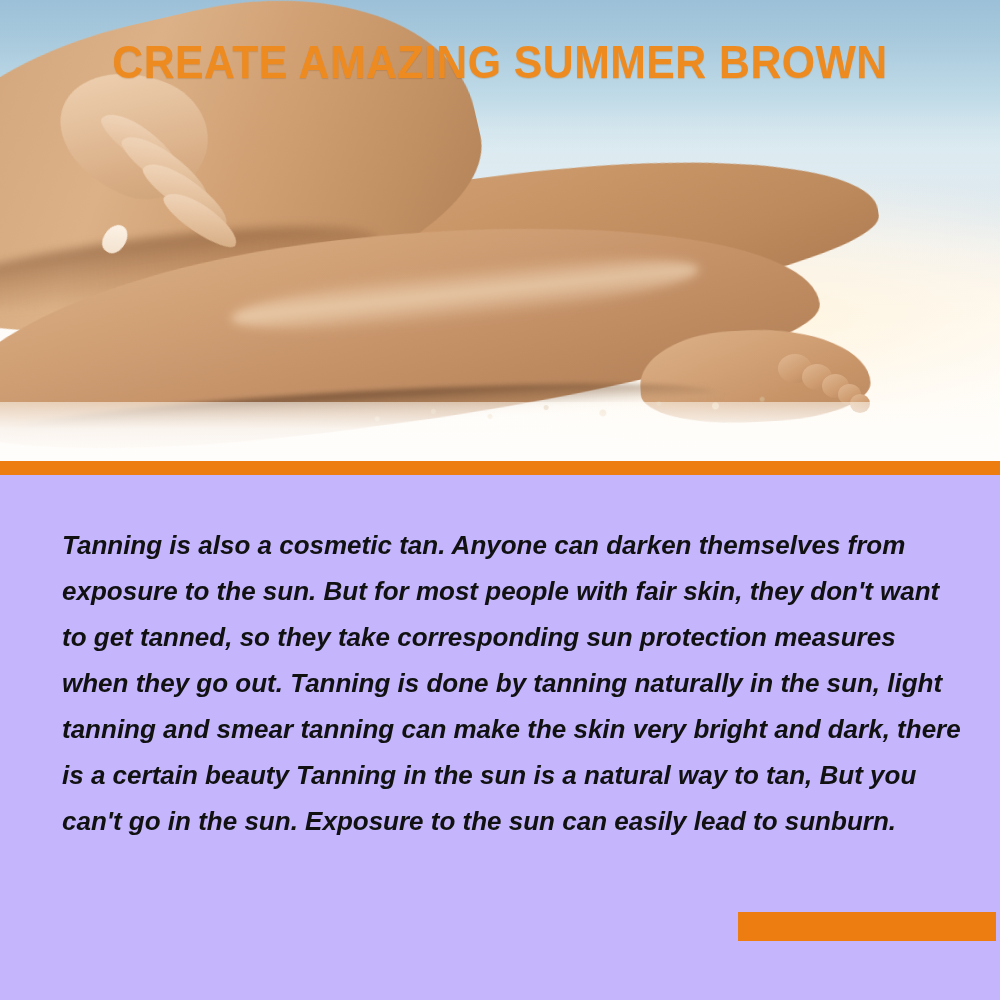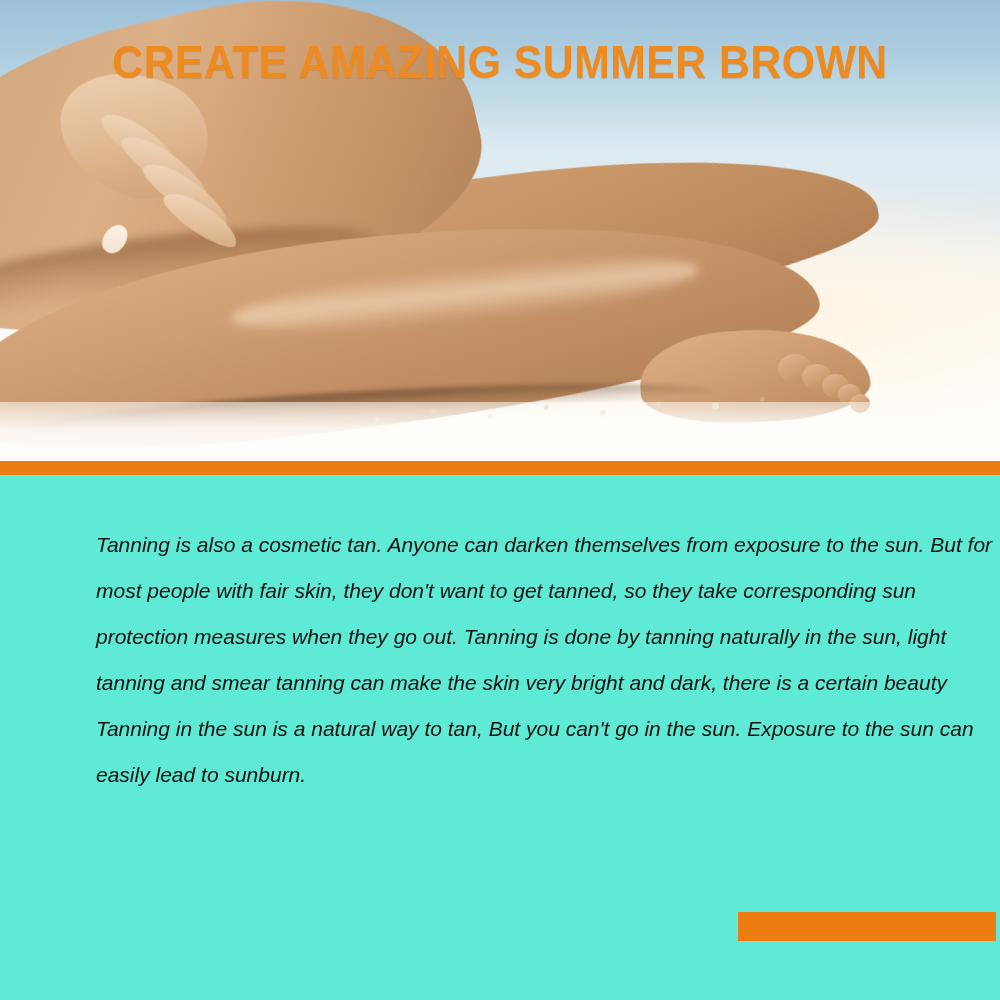--- a/index.html
+++ b/index.html
@@ -9,21 +9,21 @@
     width: 1000px;
     height: 1000px;
     background: #ffffff;
     font-family: "Liberation Sans", sans-serif;
   }
 
   .page {
     position: relative;
     width: 1000px;
     height: 1000px;
-    background: #5eead4;
+    background: #c4b5fd;
     overflow: hidden;
   }
 
   
   .hero {
     position: relative;
     width: 1000px;
     height: 461px;
     overflow: hidden;
     background: #b7d4e6;
@@ -331,28 +331,27 @@
     height: 14px;
     background: #ED7D10;
   }
 
   
   .body-copy {
     position: absolute;
     left: 62px;
     top: 522px;
     width: 900px;
-    font-size: 21px;
+    font-size: 26px;
     line-height: 46px;
     font-style: italic;
-    font-weight: 400;
+    font-weight: 700;
     color: #111111;
     font-family: "Liberation Sans", sans-serif;
     text-align: left;
-    margin-left: 34px;
   }
 
   
   .accent-bar {
     position: absolute;
     left: 738px;
     top: 912px;
     width: 258px;
     height: 29px;
     background: #ED7D10;

